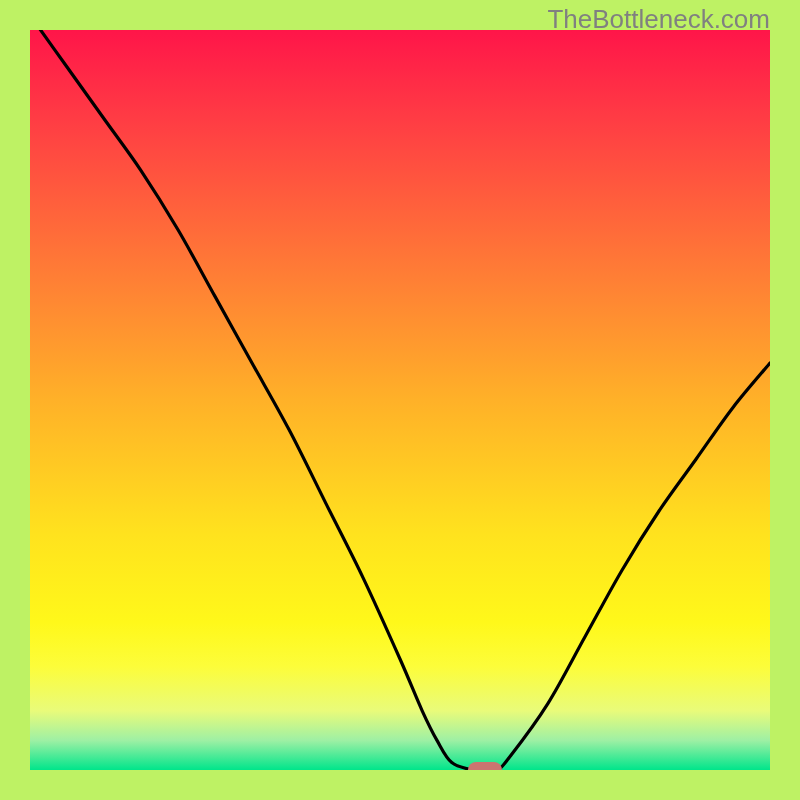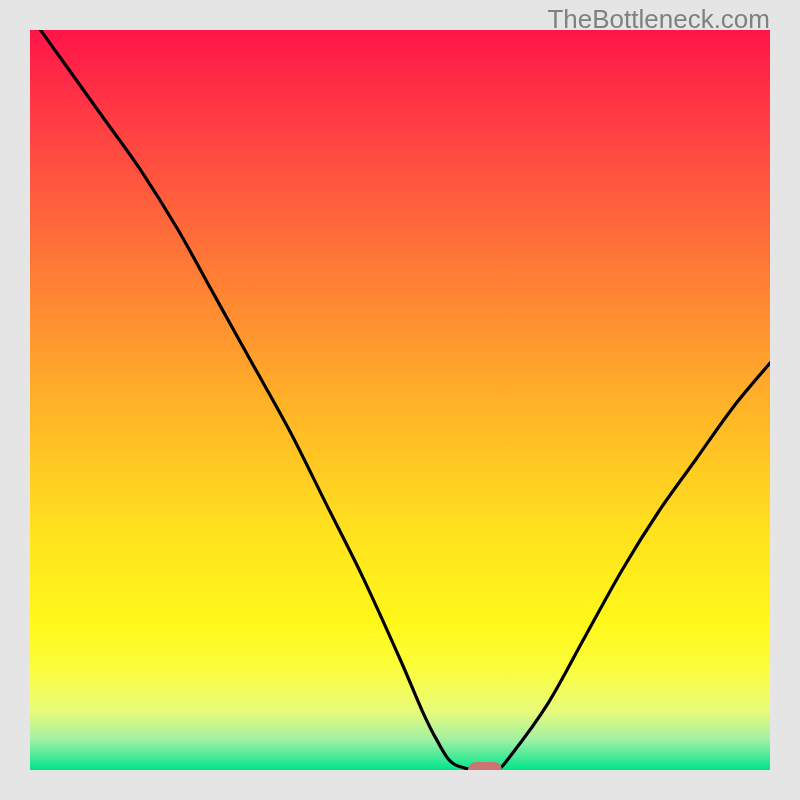--- a/index.html
+++ b/index.html
@@ -10,21 +10,21 @@
     background: #000;
     overflow: hidden;
     font-family: Tahoma, Arial, sans-serif;
   }
   .frame {
     position: absolute;
     left: 0;
     top: 0;
     width: 800px;
     height: 800px;
-    background: #e5e5e5;
+    background: #bef264;
   }
   .plot-area {
     position: absolute;
     left: 30px;
     top: 30px;
     width: 740px;
     height: 740px;
     overflow: hidden;
   }
   .plot-area svg {

